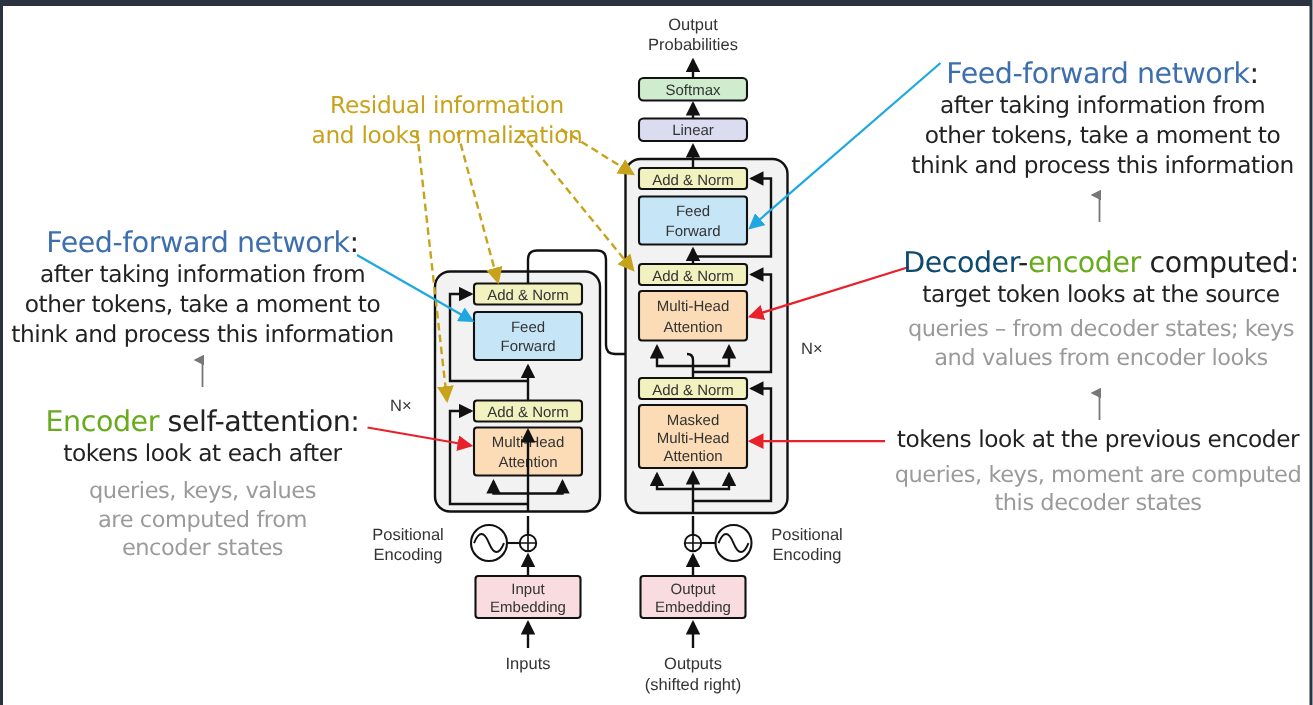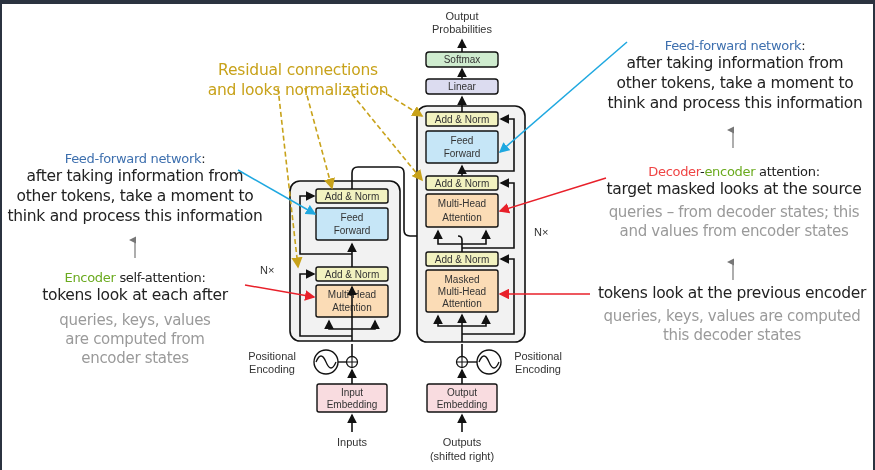--- a/index.html
+++ b/index.html
@@ -7,26 +7,26 @@
     width: 875px; height: 470px; overflow: hidden; position: relative;
     background: #2b3340;
     font-family: "Liberation Sans", sans-serif;
   }
   #canvas {
     position: absolute; left: 2px; top: 4px; width: 871px; height: 466px;
     background: #ffffff; overflow: hidden;
   }
   svg { position: absolute; left: 0; top: 0; }
   .ann { position: absolute; text-align: center; font-family: "DejaVu Sans", sans-serif; white-space: nowrap; }
-  .ann .title { font-size: 13px; letter-spacing: -0.3px; }
+  .ann .title { font-size: 19px; letter-spacing: -0.3px; }
   .ann .desc { font-size: 15.5px; color: #222; line-height: 20px; letter-spacing: -0.3px; }
   .ann .gray { font-size: 15px; color: #9a9a9a; line-height: 19px; letter-spacing: -0.3px; }
   .blue { color: #3d6fae; }
   .green { color: #6aaa1e; text-align: right; }
-  .crimson { color: #ef4444; }
+  .crimson { color: #0c4a6e; }
   .dark { color: #222; }
   .residual { font-size: 15.5px; color: #c8a21a; line-height: 20px; letter-spacing: -0.2px; }
   .blk-label { font-family: "Liberation Sans", sans-serif; font-size: 10px; fill: #333; }
   .side-label { font-family: "Liberation Sans", sans-serif; font-size: 11px; fill: #333; }
 </style>
 </head>
 <body>
 
 <div id="canvas">
 <svg width="871" height="466" viewBox="0 0 871 466">
@@ -171,21 +171,21 @@
   <path d="M243,281 L312,293" stroke="#e8202a" stroke-width="1.5" fill="none" marker-end="url(#ahR)"></path>
   <path d="M604,174 L498,207" stroke="#e8202a" stroke-width="1.5" fill="none" marker-end="url(#ahR)"></path>
   <path d="M588,290 L498,290" stroke="#e8202a" stroke-width="1.5" fill="none" marker-end="url(#ahR)"></path>
 
   <path d="M133,254 L133,236" stroke="#777" stroke-width="1.2" fill="none" marker-end="url(#ahG)"></path>
   <path d="M731,144 L731,126" stroke="#777" stroke-width="1.2" fill="none" marker-end="url(#ahG)"></path>
   <path d="M731,276 L731,258" stroke="#777" stroke-width="1.2" fill="none" marker-end="url(#ahG)"></path>
 </svg>
 
 <div class="ann residual" style="left:196px; top:56px; width:200px;">
-  <div>Residual connections</div>
+  <div>Residual information</div>
   <div>and looks normalization</div>
 </div>
 
 <div class="ann" style="left:0px; top:147px; width:266px;">
   <div class="title"><span class="blue">Feed-forward network</span><span class="dark">:</span></div>
   <div class="desc">after taking information from</div>
   <div class="desc">other tokens, take a moment to</div>
   <div class="desc">think and process this information</div>
 </div>
 
@@ -199,26 +199,26 @@
 </div>
 
 <div class="ann" style="left:598px; top:34px; width:270px;">
   <div class="title"><span class="blue">Feed-forward network</span><span class="dark">:</span></div>
   <div class="desc">after taking information from</div>
   <div class="desc">other tokens, take a moment to</div>
   <div class="desc">think and process this information</div>
 </div>
 
 <div class="ann" style="left:596px; top:160px; width:272px;">
-  <div class="title"><span class="crimson">Decoder</span><span class="dark">-</span><span class="green">encoder</span><span class="dark"> attention:</span></div>
-  <div class="desc">target masked looks at the source</div>
+  <div class="title"><span class="crimson">Decoder</span><span class="dark">-</span><span class="green">encoder</span><span class="dark"> computed:</span></div>
+  <div class="desc">target token looks at the source</div>
   <div style="height:4px"></div>
-  <div class="gray">queries – from decoder states; this</div>
-  <div class="gray">and values from encoder states</div>
+  <div class="gray">queries – from decoder states; keys</div>
+  <div class="gray">and values from encoder looks</div>
 </div>
 
 <div class="ann" style="left:590px; top:279px; width:280px;">
   <div class="desc">tokens look at the previous encoder</div>
   <div style="height:4px"></div>
-  <div class="gray">queries, keys, values are computed</div>
+  <div class="gray">queries, keys, moment are computed</div>
   <div class="gray">this decoder states</div>
 </div>
 </div>
 
 </body></html>

